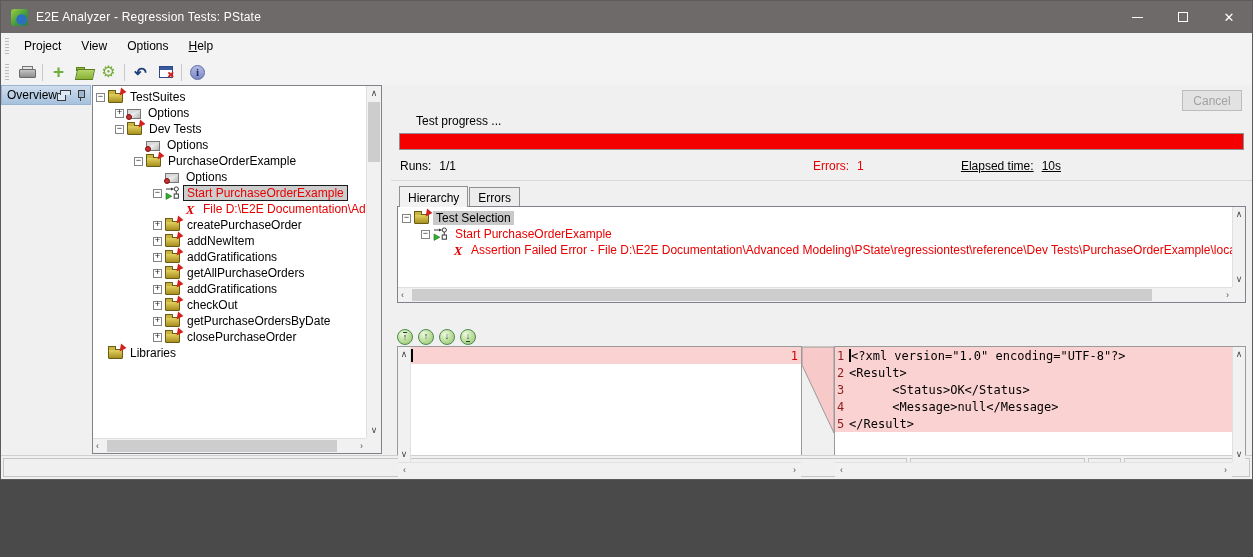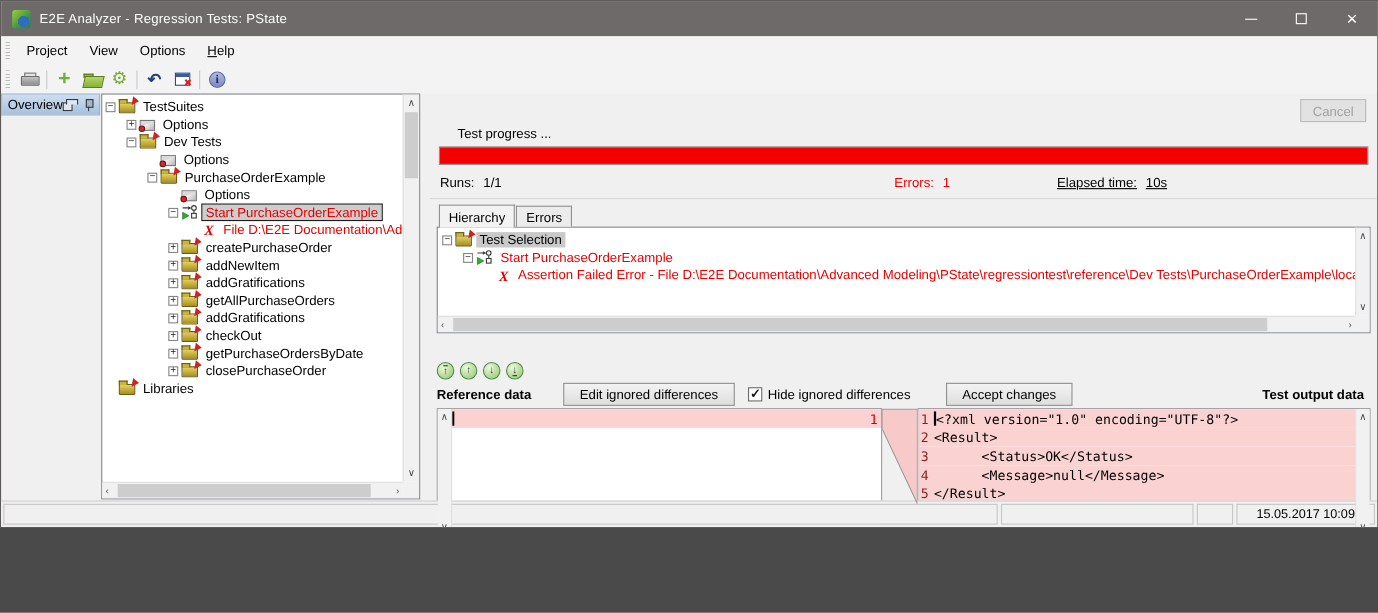--- a/index.html
+++ b/index.html
@@ -512,30 +512,20 @@
               <span class="nav-g">↑</span>
             </span>
           <span class="nav-btn">
               <span class="nav-g">↓</span>
             </span>
           <span class="nav-btn">
               <span class="nav-g bar-bot">↓</span>
             </span>
         </div>
 
-        <div class="diff-header">
-          <span class="pane-title">Reference data</span>
-          <span class="btn btn-edit">Edit ignored differences</span>
-          <span class="chk-wrap">
-            <span class="checkbox"></span>
-            <span>Hide ignored differences</span>
-          </span>
-          <span class="btn btn-accept">Accept changes</span>
-          <span class="pane-title out-title">Test output data</span>
-        </div>
 
         <div class="panes">
           <div class="pane ref-pane">
             <div class="sb sb-v" style="border-left:none; border-right:1px solid #e0e0e0; grid-column:1; grid-row:1;">
               <span class="sb-arrow" style="top:3px">∧</span>
               <span class="sb-arrow" style="bottom:3px">∨</span>
             </div>
             <div class="ref-lines-wrap mono lines" id="ref-lines">
                 <div class="cline changed"><span class="caret"></span><span></span><span class="lnum-r">1</span></div>
               </div>

